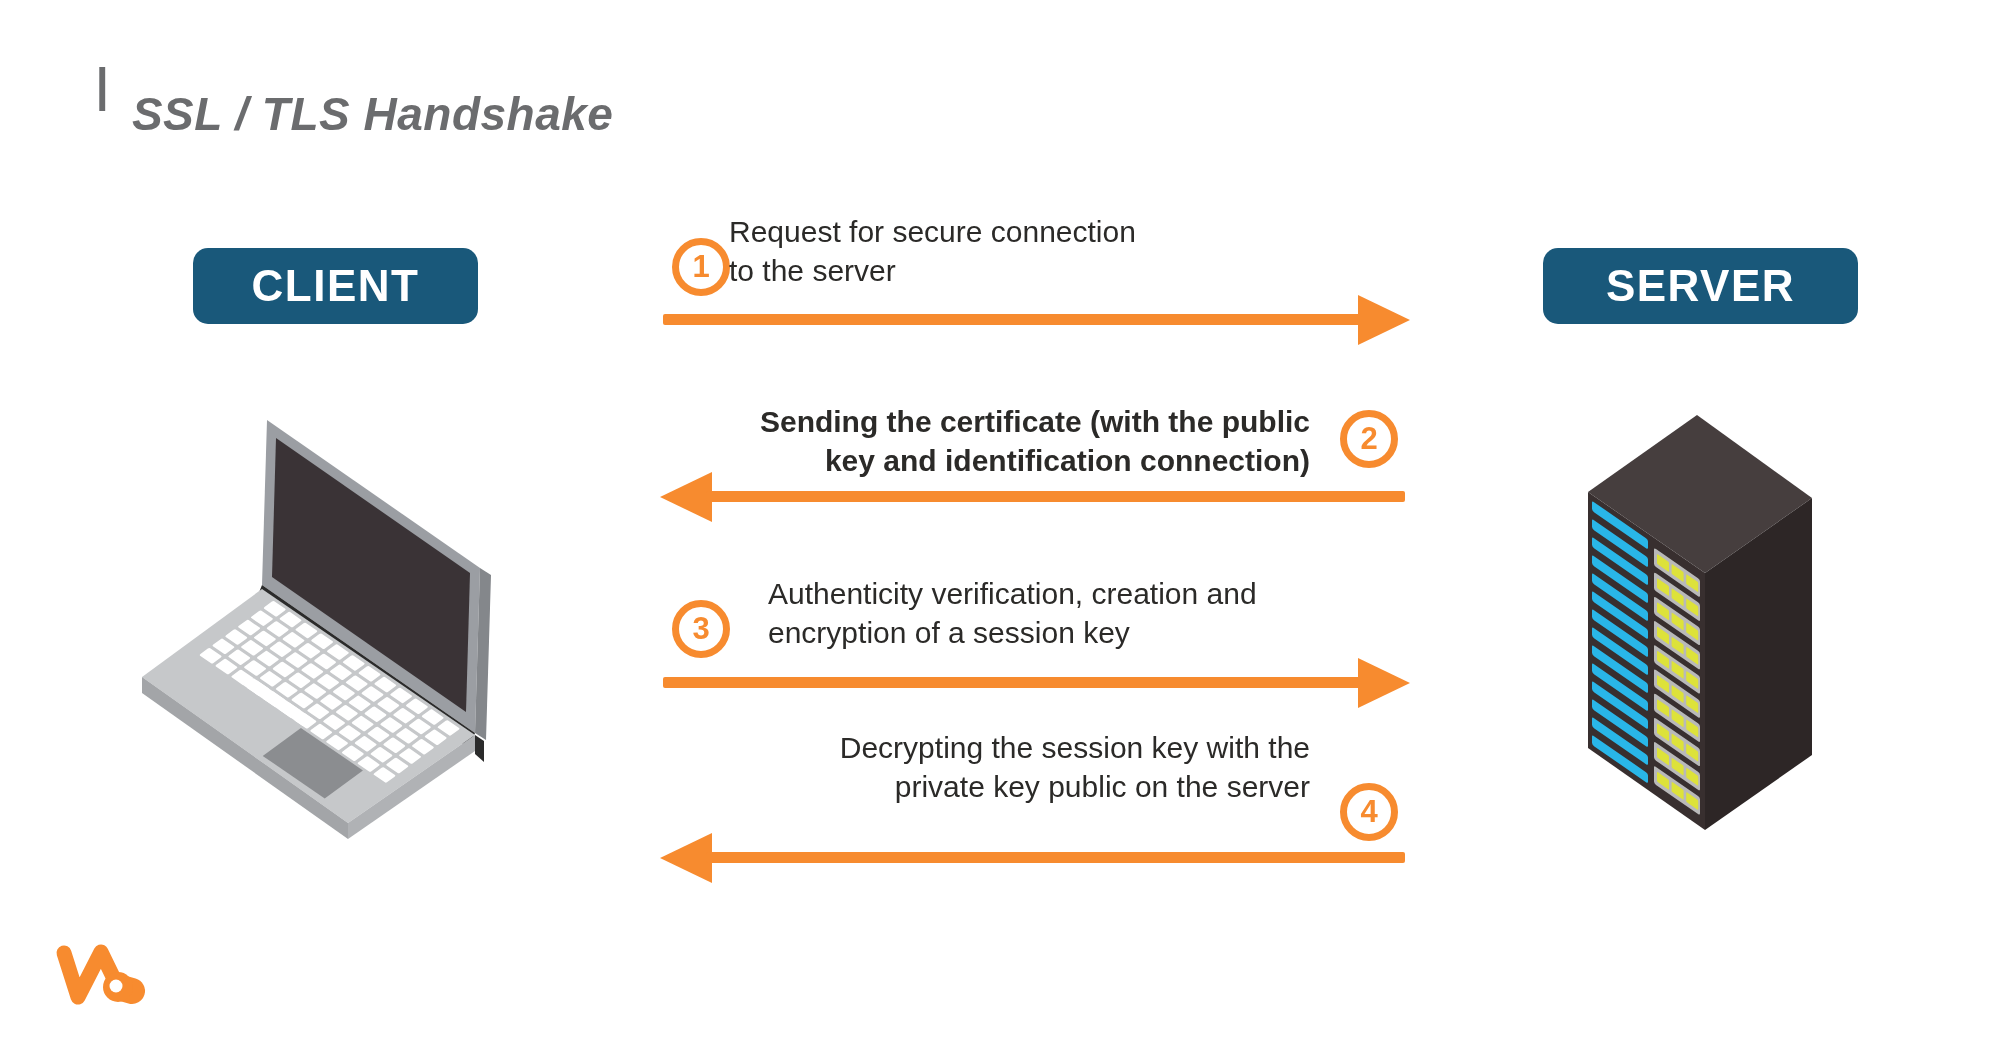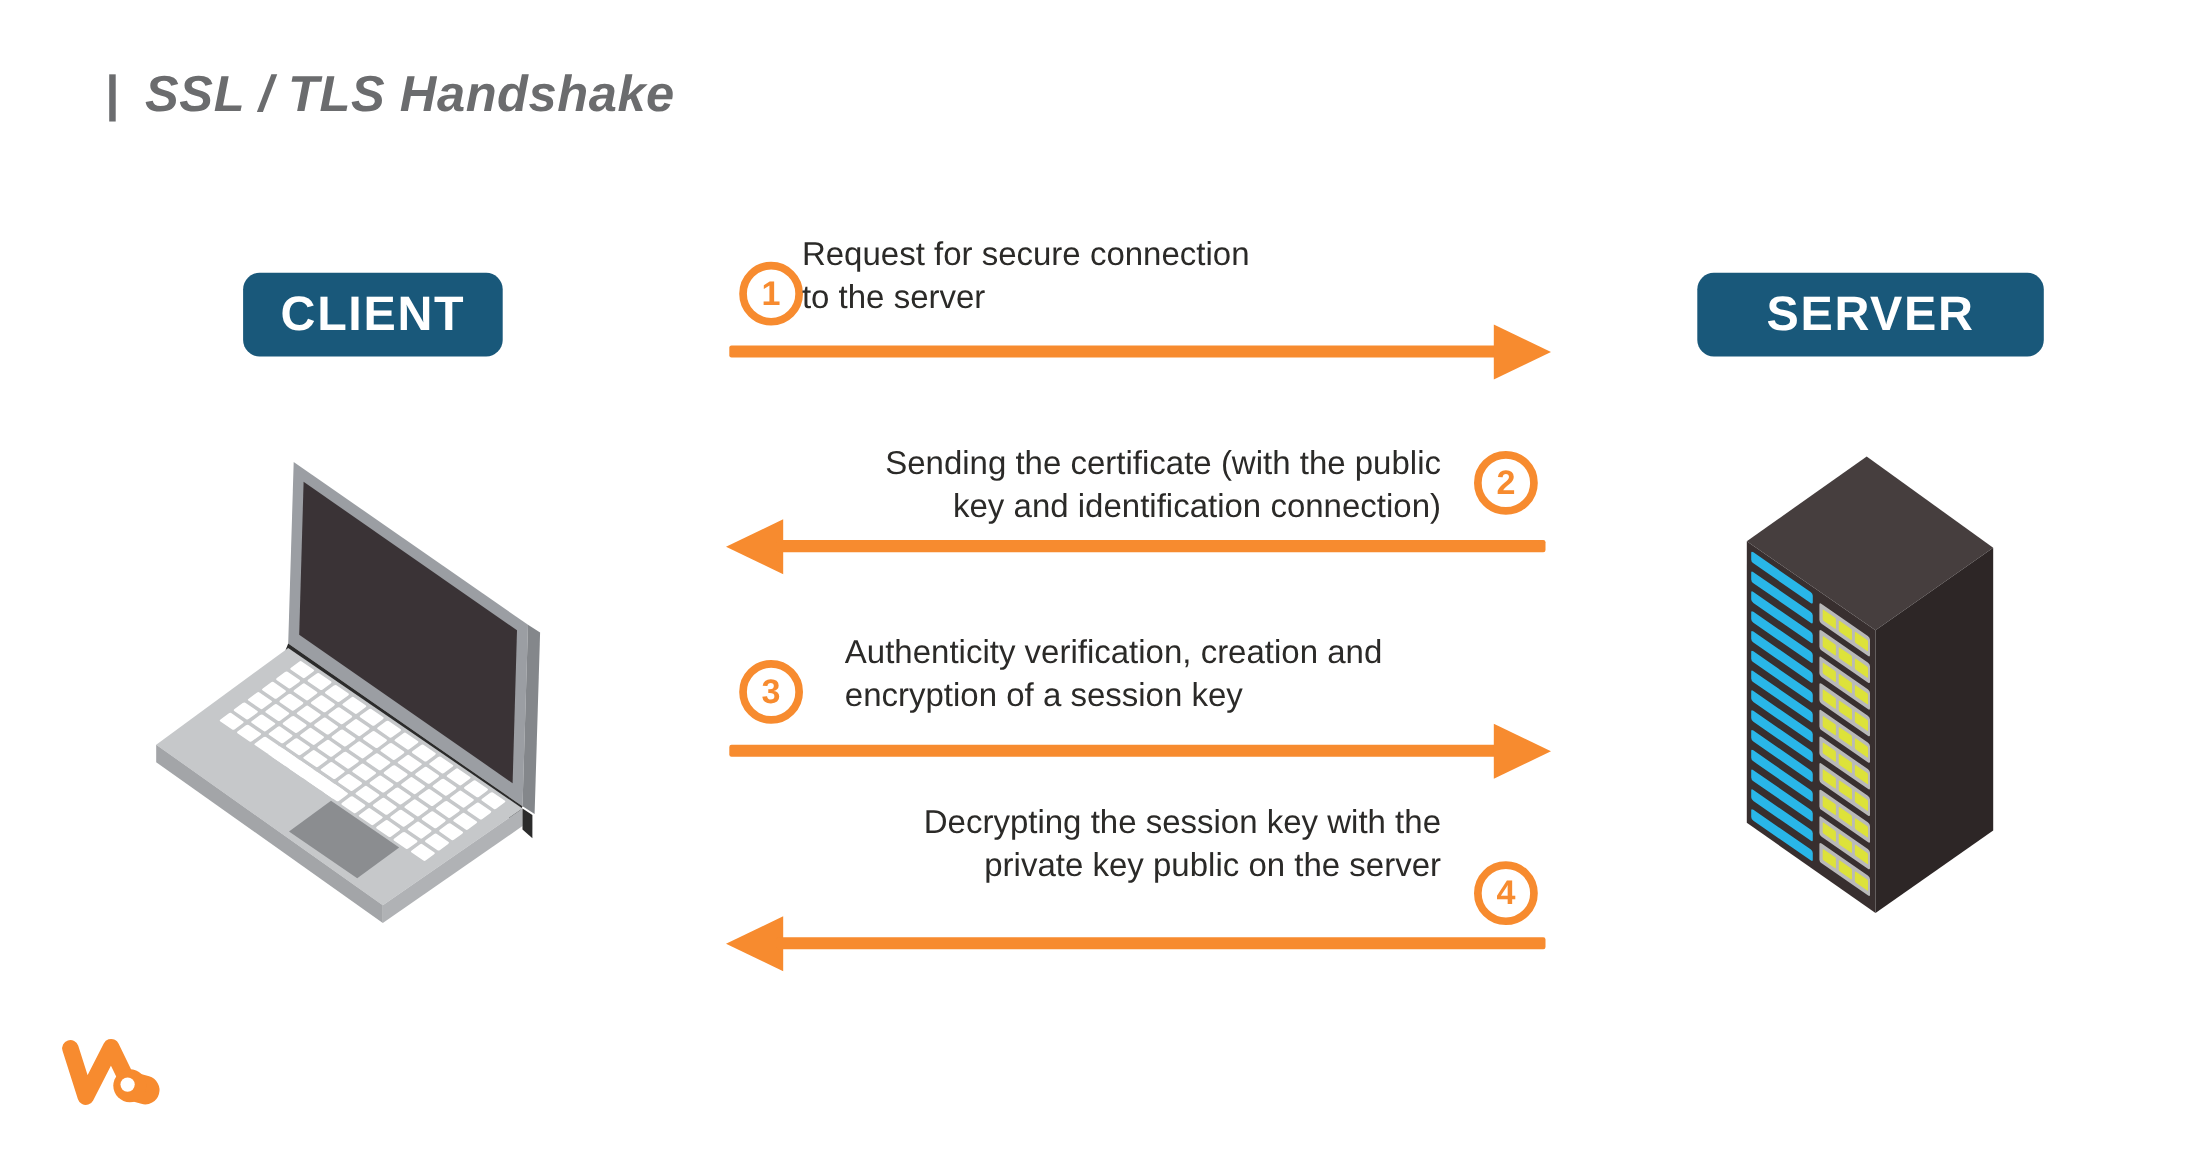--- a/index.html
+++ b/index.html
@@ -15,29 +15,29 @@
   .stage{
     position:relative;width:2000px;height:1050px;background:#ffffff;
     font-family:"Liberation Sans",sans-serif;overflow:hidden;
   }
   
   .title-wrap{position:absolute;left:95px;top:56px;display:flex;align-items:flex-start;gap:24px;}
   .title-bullet{
     font-size:46px;font-weight:700;font-style:italic;color:var(--title-gray);line-height:58px;
   }
   .title-text{
-    font-size:46px;font-weight:700;font-style:italic;color:var(--title-gray);line-height:58px;letter-spacing:0.5px;
+    font-size:46px;font-weight:700;font-style:italic;color:var(--title-gray);line-height:58px;letter-spacing:0.5px;margin-top:29px;
   }
   
   .badge{
     position:absolute;background:var(--blue);color:#ffffff;border-radius:15px;
     display:flex;align-items:center;justify-content:center;
     font-size:44px;font-weight:700;letter-spacing:1.5px;
   }
-  .badge-client{left:193px;top:248px;width:236px;height:76px;margin-left:28px;}
+  .badge-client{left:193px;top:248px;width:285px;height:76px;}
   .badge-server{left:1543px;top:248px;width:315px;height:76px;}
   
   .step-circle{
     position:absolute;width:58px;height:58px;box-sizing:border-box;
     border:7px solid var(--orange);border-radius:50%;
     color:var(--orange);font-size:31px;font-weight:700;
     display:flex;align-items:center;justify-content:center;background:#fff;
   }
   
   .step-text{
@@ -240,21 +240,21 @@
   <div class="step-circle" style="left:672px;top:238px;">
     <span>1</span>
   </div>
   <div class="step-text" style="left:729px;top:212px;">
     <div>Request for secure connection</div>
     <div>to the server</div>
   </div>
   <div class="shaft" style="left:663px;top:314px;width:701px;"></div>
   <div class="head-right" style="left:1358px;top:295px;"></div>
 
-  <div class="step-text align-right" style="left:610px;top:402px;">
+  <div class="step-text align-right" style="left:610px;top:402px;font-weight:bold;">
     <div>Sending the certificate (with the public</div>
     <div>key and identification connection)</div>
   </div>
   <div class="step-circle" style="left:1340px;top:410px;">
     <span>2</span>
   </div>
   <div class="head-left" style="left:660px;top:472px;"></div>
   <div class="shaft" style="left:706px;top:491px;width:699px;"></div>
 
   <div class="step-circle" style="left:672px;top:600px;">

